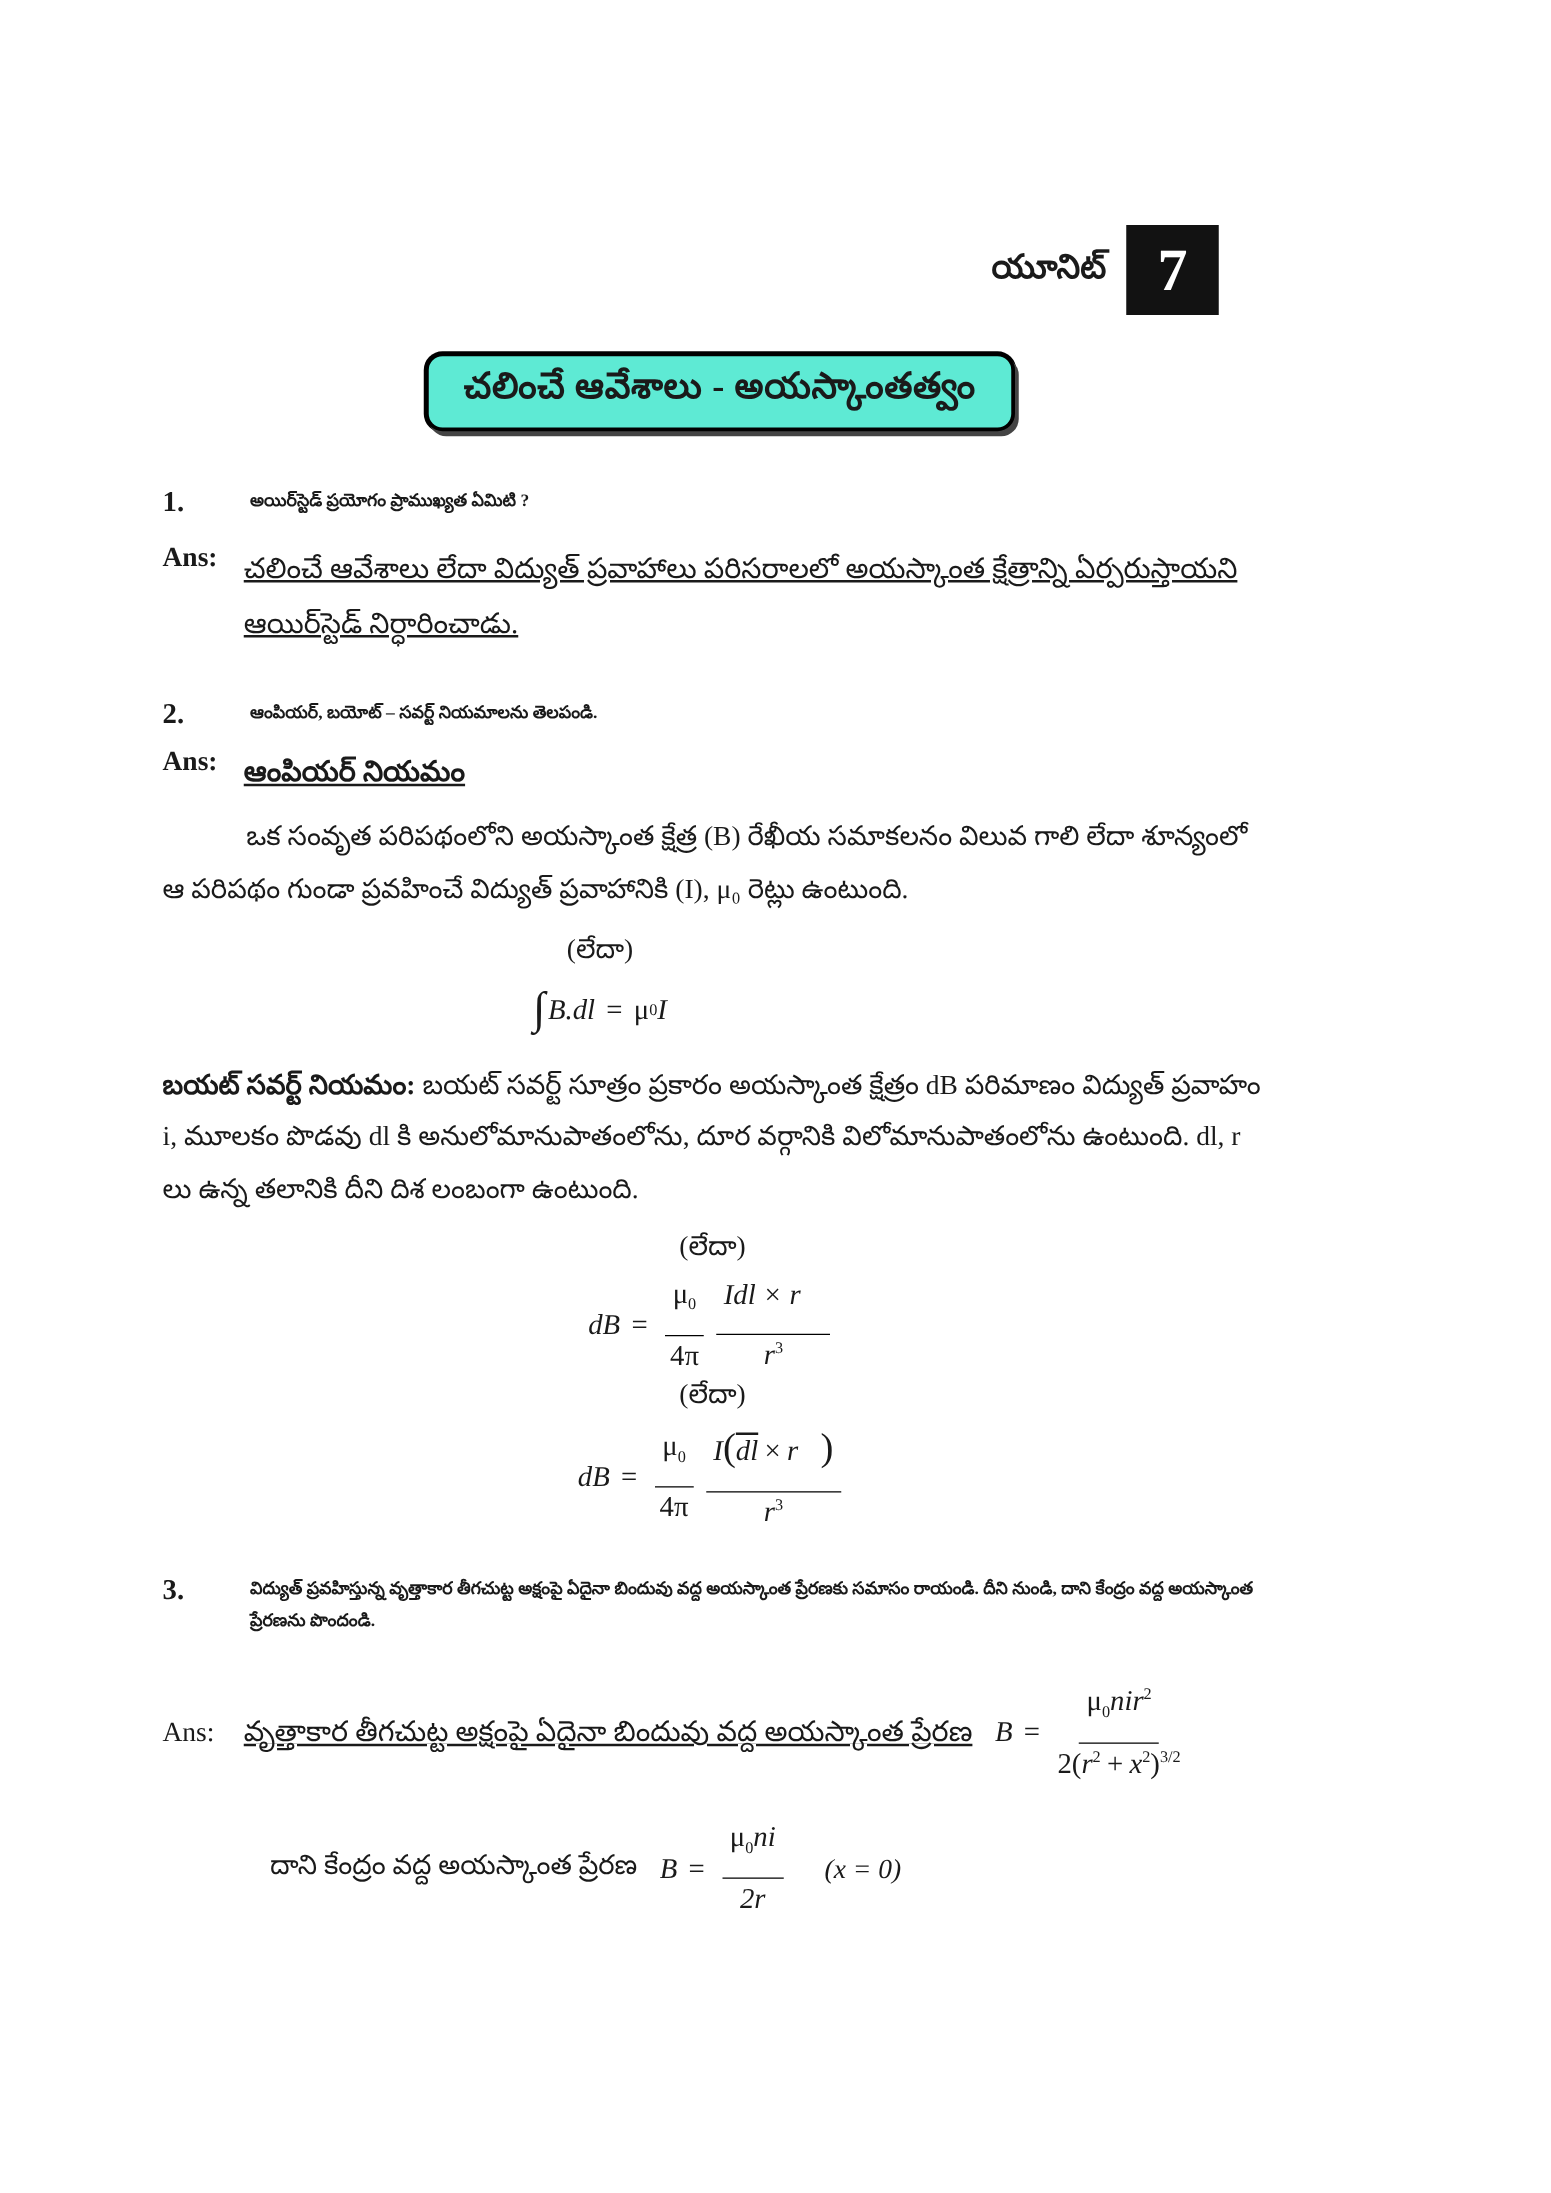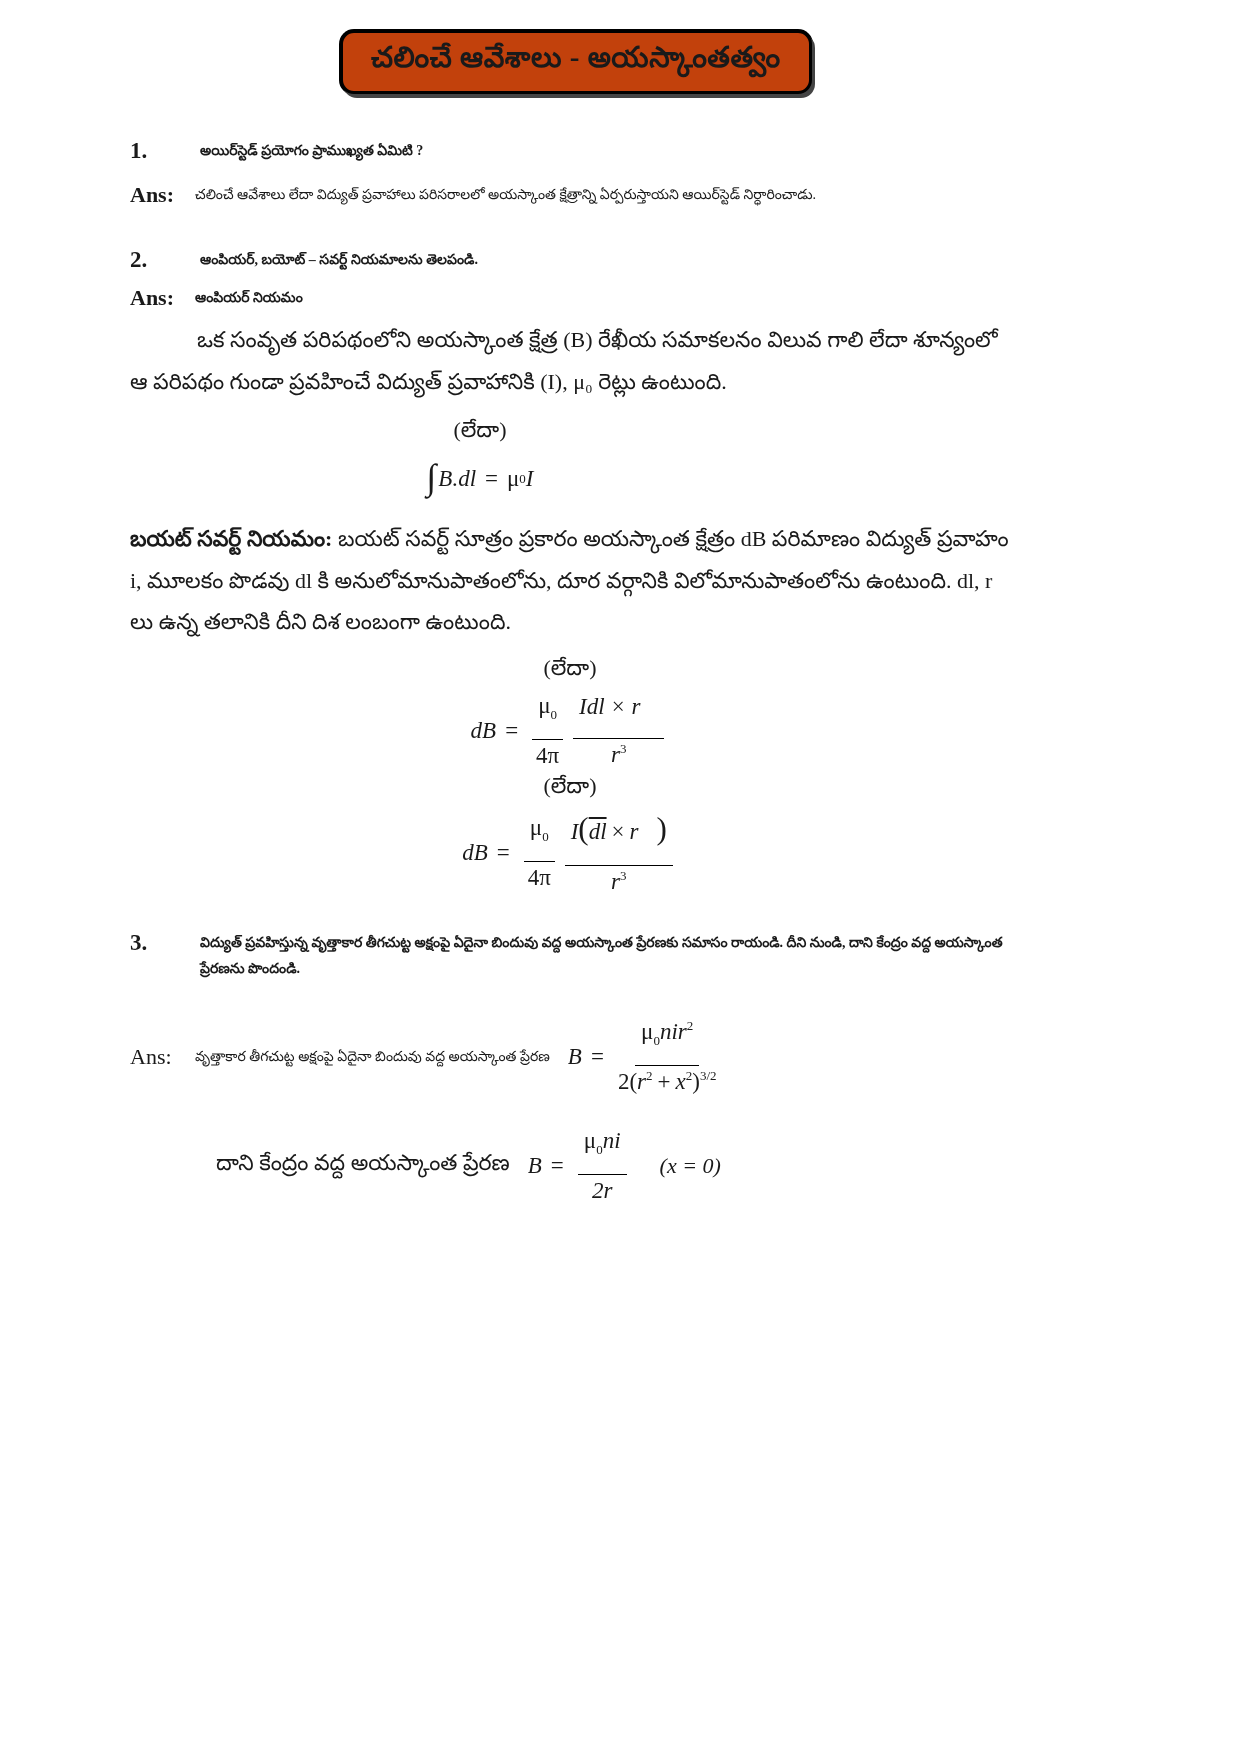--- a/index.html
+++ b/index.html
@@ -21,34 +21,34 @@
     font-size:48px; font-weight:bold;
   }
 
   
   .title-box {
     margin-top:30px; margin-left:210px; display:inline-block;
     border:3px solid #000; border-radius:14px;
     box-shadow:3px 4px 0 #444, 0 0 0 1px #000;
     padding:8px 28px 10px;
     font-size:29px; font-weight:bold; letter-spacing:0.5px;
-    background:#c2410c;
+    background:#5eead4;
   }
   .title-wrap { display:block; }
 
   .section-heading { margin-top:46px; text-align:center; font-size:24px; font-weight:bold; }
 
   
   .qa-row { display:flex; align-items:flex-start; }
   .qnum { width:70px; flex:0 0 70px; font-weight:bold; font-size:23px; }
   .qtext { font-weight:bold; font-size:14px; line-height:1.85; }
   .ans-row { display:flex; align-items:flex-start; }
   .ans-label { width:65px; flex:0 0 65px; font-weight:bold; font-size:22px; }
   .ans-label.regular { font-weight:normal; }
-  .ans-body { font-size:14px; line-height:1.9; flex:1; }
+  .ans-body { font-size:23px; line-height:1.9; flex:1;text-decoration:underline; }
   .bold { font-weight:bold; }
 
   .para { font-size:22px; line-height:1.9; }
   .indent-first { text-indent:67px; }
 
   .q1 { margin-top:44px; }
   .a1 { margin-top:18px; }
   .q2 { margin-top:38px; }
   .a2 { margin-top:12px; }
   .ampere-para { margin-top:8px; }
@@ -81,20 +81,26 @@
   .paren { font-size:135%; font-weight:normal; font-style:normal; }
   .inline-formula { display:inline-flex; align-items:center; font-size:23px; margin-left:18px; white-space:nowrap; }
   .x-cond { margin-left:28px; font-style:italic; font-size:22px; }
 </style>
 </head>
 <body>
 
 <div class="page">
   <div class="content">
 
+    <div class="unit-row">
+      <span class="unit-label">యూనిట్</span>
+      <div class="unit-box">
+        <span>7</span>
+      </div>
+    </div>
 
     <div class="title-wrap">
       <div class="title-box">
         <span>చలించే ఆవేశాలు - అయస్కాంతత్వం</span>
       </div>
     </div>
 
 
     <div class="qa-row q1">
       <span class="qnum">1.</span>

